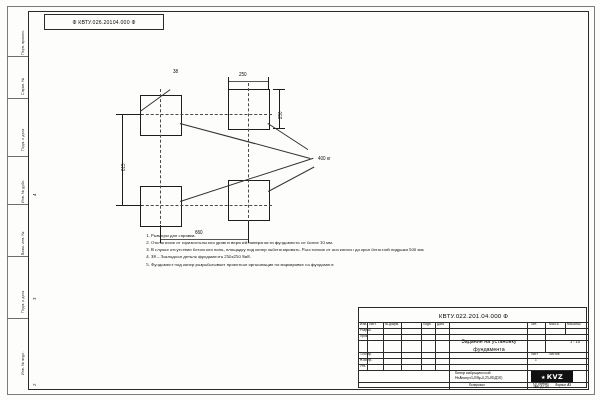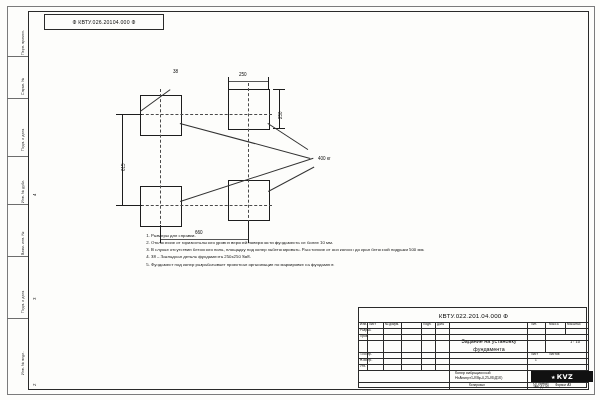--- a/index.html
+++ b/index.html
@@ -250,21 +250,21 @@
     <span class="tb-cell" style="left:208px;top:15px;">Масштаб</span>
     <span class="tb-cell" style="left:211px;top:32px;font-size:4px;">1 : 10</span>
 
     <span class="tb-cell" style="left:172px;top:45px;">Лист</span>
     <span class="tb-cell" style="left:190px;top:45px;">Листов</span>
     <span class="tb-cell" style="left:176px;top:51px;">1</span>
 
     <span class="tb-cell" style="left:96px;top:64px;font-size:3.6px;">Копер вибрационный</span>
     <span class="tb-cell" style="left:96px;top:69px;font-size:3.6px;">НеАпкерт1-КВр-0,25-КБД1К)</span>
 
-    <div class="logo" style="left:172px;top:63px;width:62px;height:11px;">
+    <div class="logo" style="left:172px;top:63px;width:42px;height:11px;">
       <span class="star">★</span>
       <span>КVZ</span>
     </div>
     <span class="tb-cell" style="left:174px;top:75px;font-size:2.8px;">КУПЛЬНЫЙ</span>
     <span class="tb-cell" style="left:174px;top:78px;font-size:2.8px;">ЗАВОД ГЭП</span>
 
     <span class="tb-cell" style="left:110px;top:76px;">Копировал</span>
     <span class="tb-cell" style="left:196px;top:76px;">Формат А3</span>
   </div>
 

